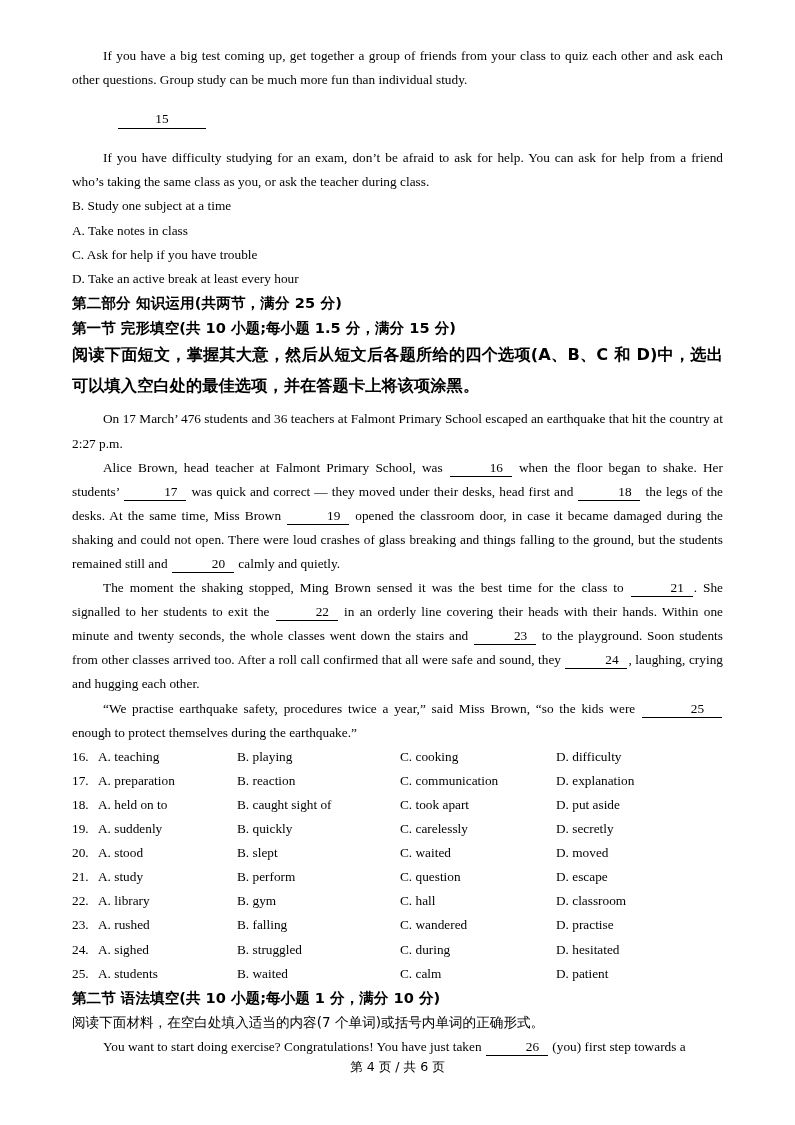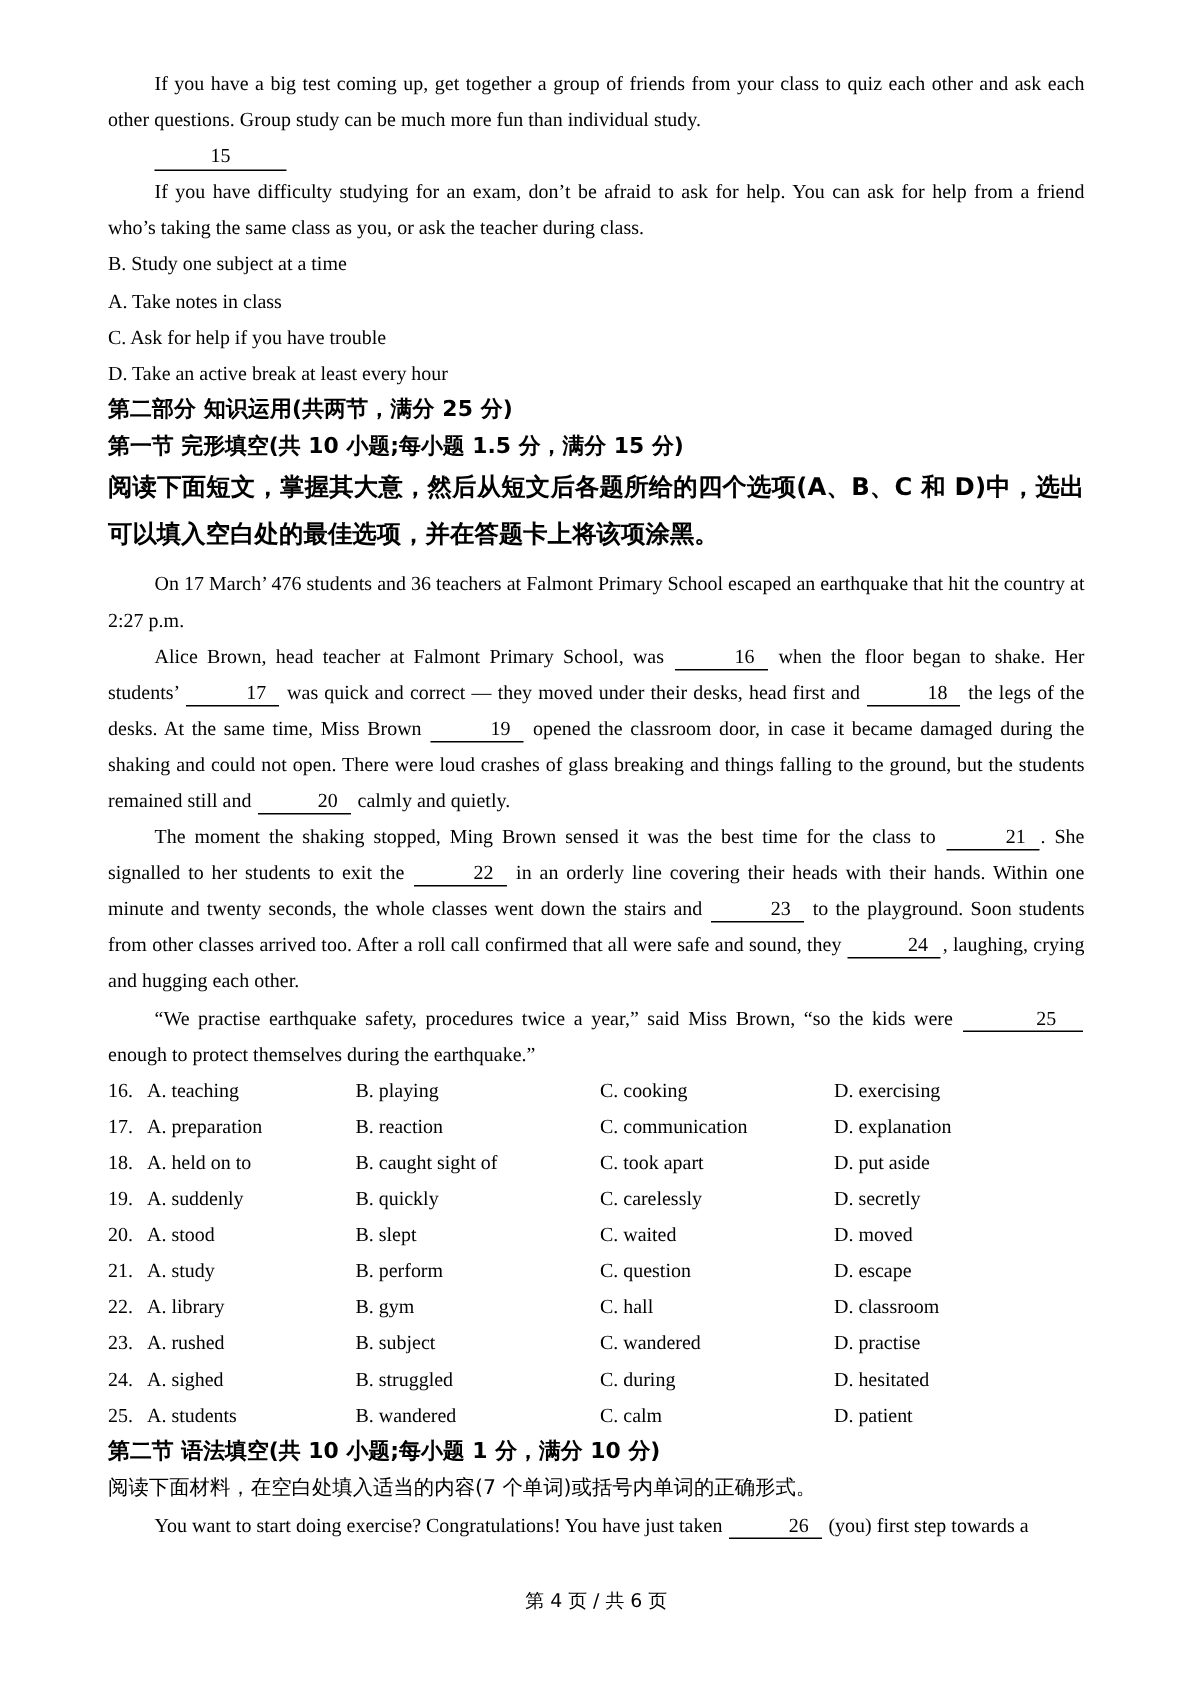--- a/index.html
+++ b/index.html
@@ -98,21 +98,21 @@
     display: inline-block;
     width: 88px;
     text-align: center;
     border-bottom: 1.4px solid #000;
     line-height: 18px;
     margin-left: 31px;
   }
   .blankline-row {
     font-size: 13.3px;
     line-height: 24.1px;
-    margin: 0;
+    margin: 15px;
   }
 
   
   .choice-grid {
     width: 651px;
     border-collapse: collapse;
     font-size: 13.3px;
   }
   .choice-grid td {
     padding: 0;
@@ -175,21 +175,21 @@
 
     <p class="para indent"><span>“We practise earthquake safety, procedures twice a year,” said Miss Brown, “so the kids were </span><span class="blank w-lead">25</span><span> enough to protect themselves during the earthquake.”</span></p>
 
     <table class="choice-grid">
       <tbody>
         <tr>
           <td class="c-num">16.</td>
           <td class="c-a">A. teaching</td>
           <td class="c-b">B. playing</td>
           <td class="c-c">C. cooking</td>
-          <td class="c-d">D. exercising</td>
+          <td class="c-d">D. difficulty</td>
         </tr>
         <tr>
           <td class="c-num">17.</td>
           <td class="c-a">A. preparation</td>
           <td class="c-b">B. reaction</td>
           <td class="c-c">C. communication</td>
           <td class="c-d">D. explanation</td>
         </tr>
         <tr>
           <td class="c-num">18.</td>
@@ -222,35 +222,35 @@
         <tr>
           <td class="c-num">22.</td>
           <td class="c-a">A. library</td>
           <td class="c-b">B. gym</td>
           <td class="c-c">C. hall</td>
           <td class="c-d">D. classroom</td>
         </tr>
         <tr>
           <td class="c-num">23.</td>
           <td class="c-a">A. rushed</td>
-          <td class="c-b">B. subject</td>
+          <td class="c-b">B. falling</td>
           <td class="c-c">C. wandered</td>
           <td class="c-d">D. practise</td>
         </tr>
         <tr>
           <td class="c-num">24.</td>
           <td class="c-a">A. sighed</td>
           <td class="c-b">B. struggled</td>
           <td class="c-c">C. during</td>
           <td class="c-d">D. hesitated</td>
         </tr>
         <tr>
           <td class="c-num">25.</td>
           <td class="c-a">A. students</td>
-          <td class="c-b">B. wandered</td>
+          <td class="c-b">B. waited</td>
           <td class="c-c">C. calm</td>
           <td class="c-d">D. patient</td>
         </tr>
       </tbody>
     </table>
 
     <p class="cn-head-2">第二节  语法填空(共 10 小题;每小题 1 分，满分 10 分)</p>
 
     <p class="cn-normal">阅读下面材料，在空白处填入适当的内容(7 个单词)或括号内单词的正确形式。</p>
 

